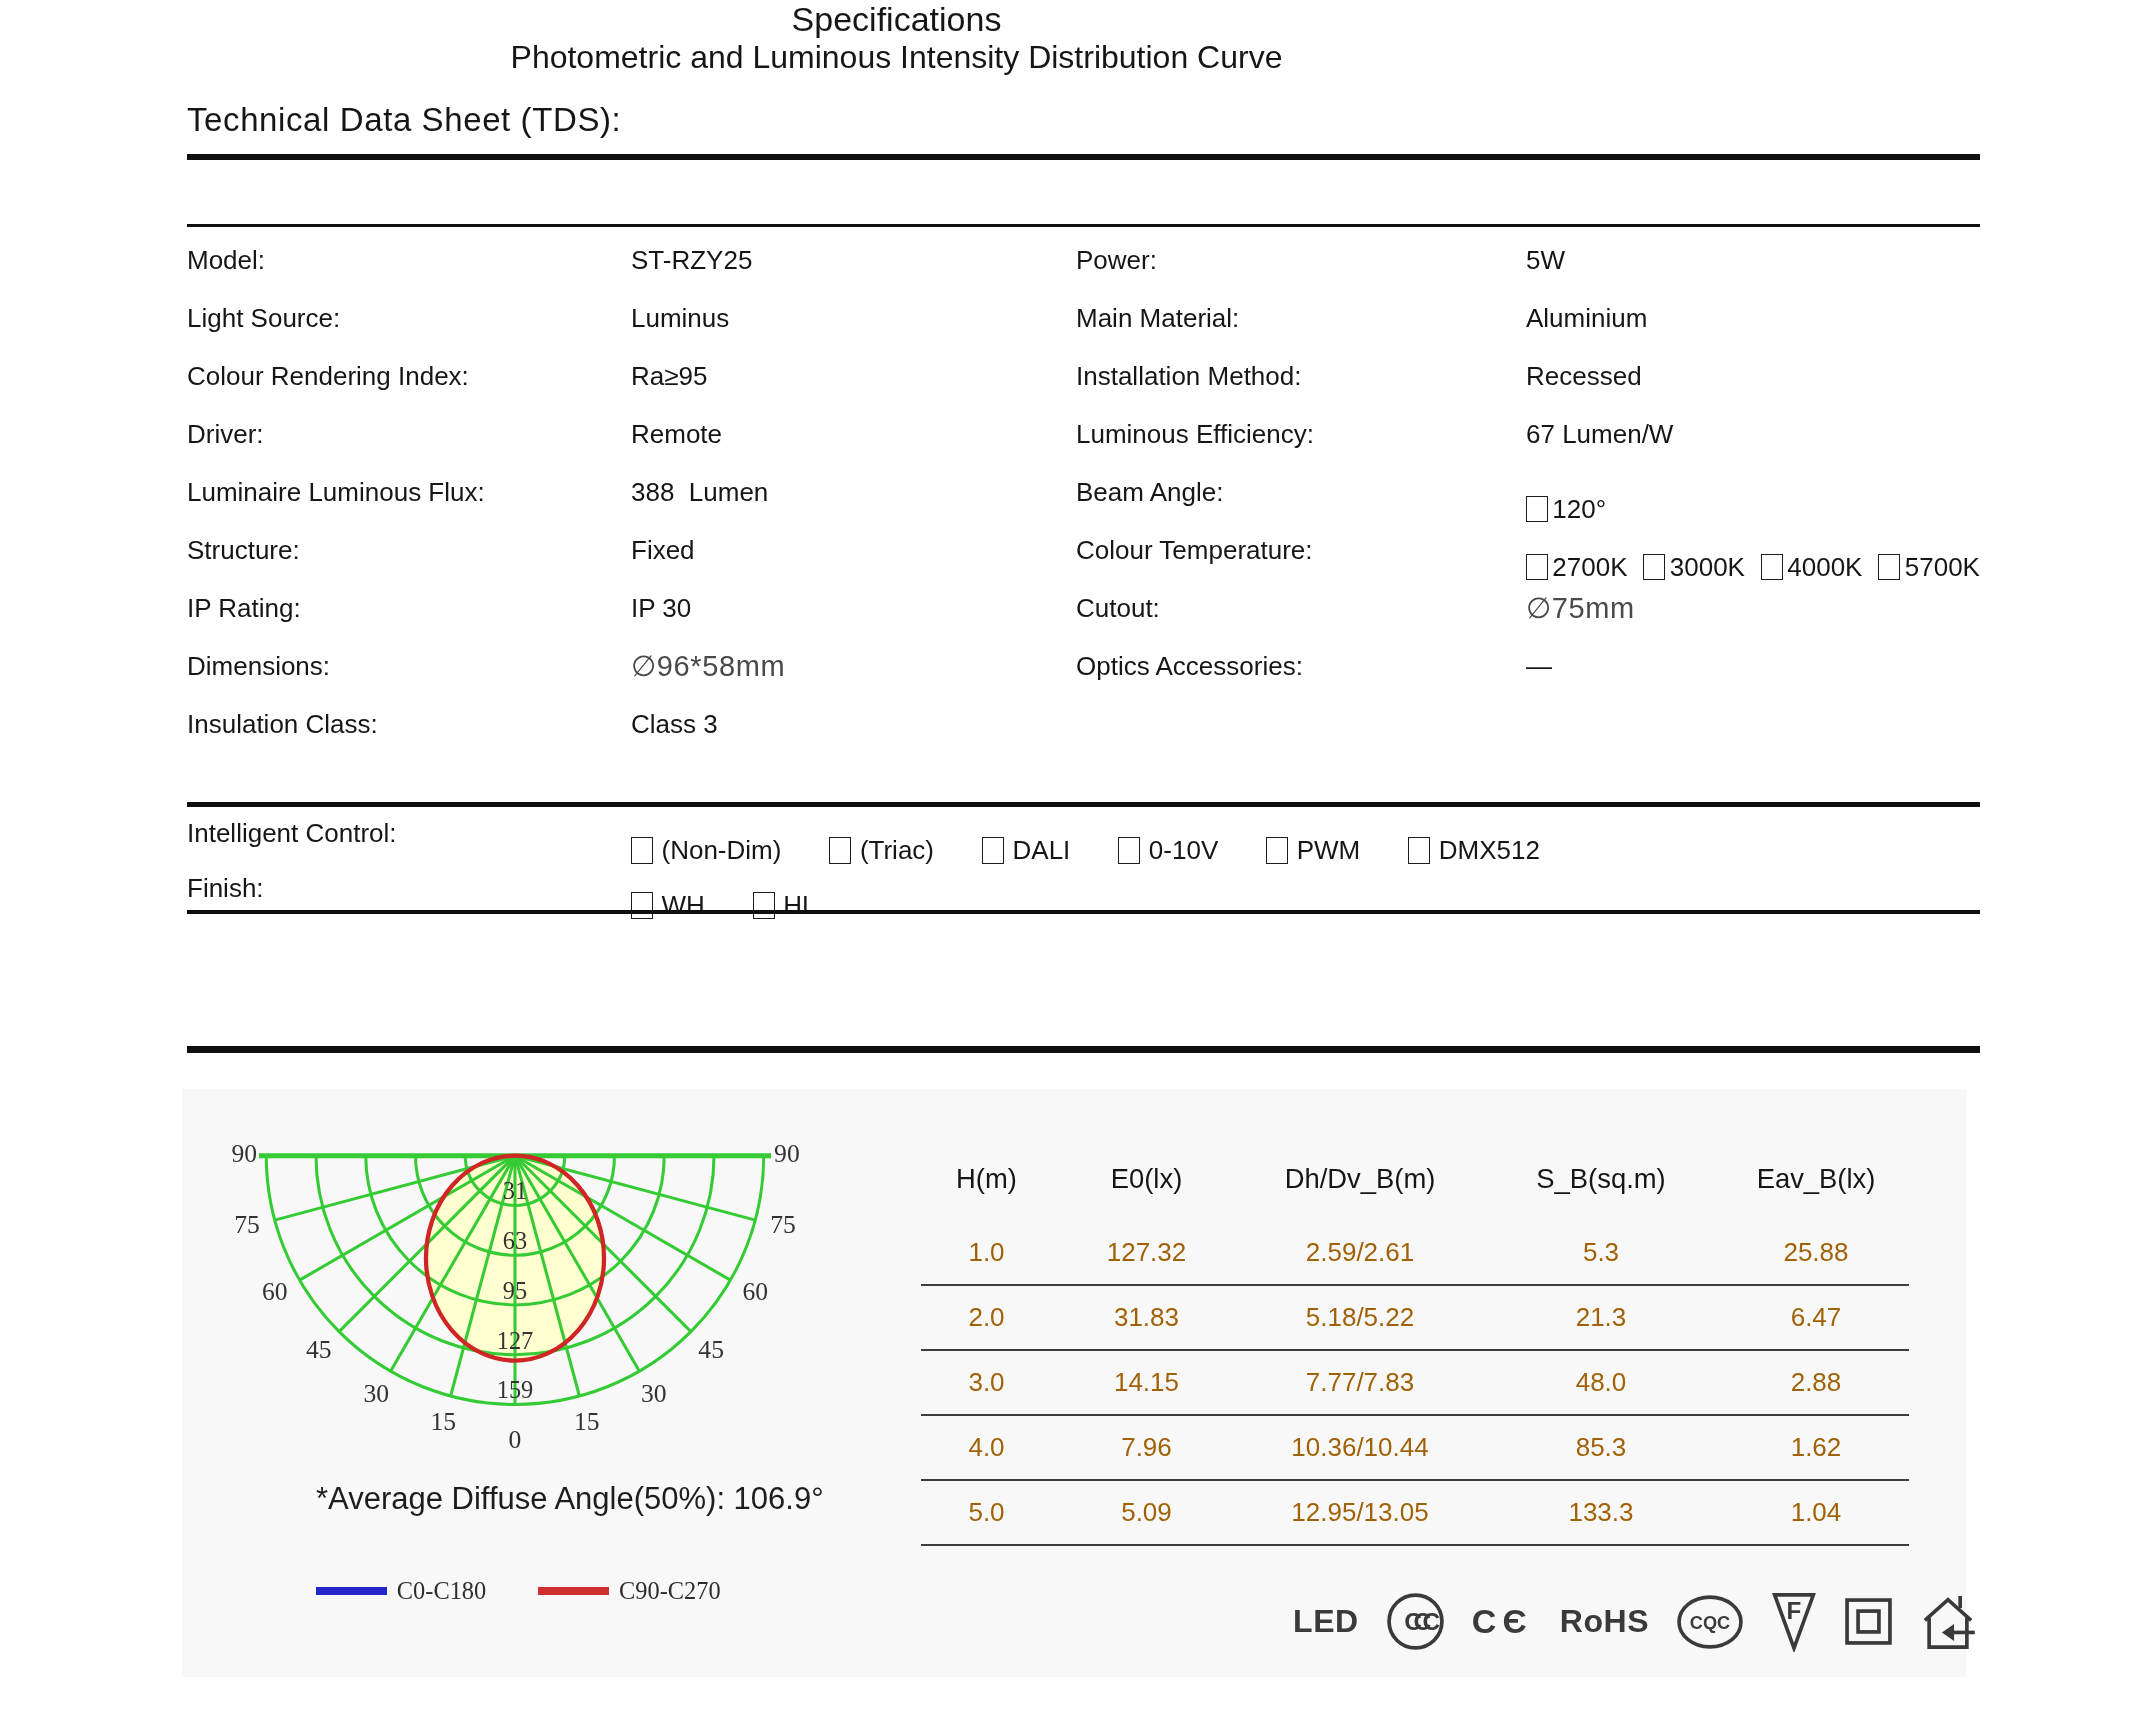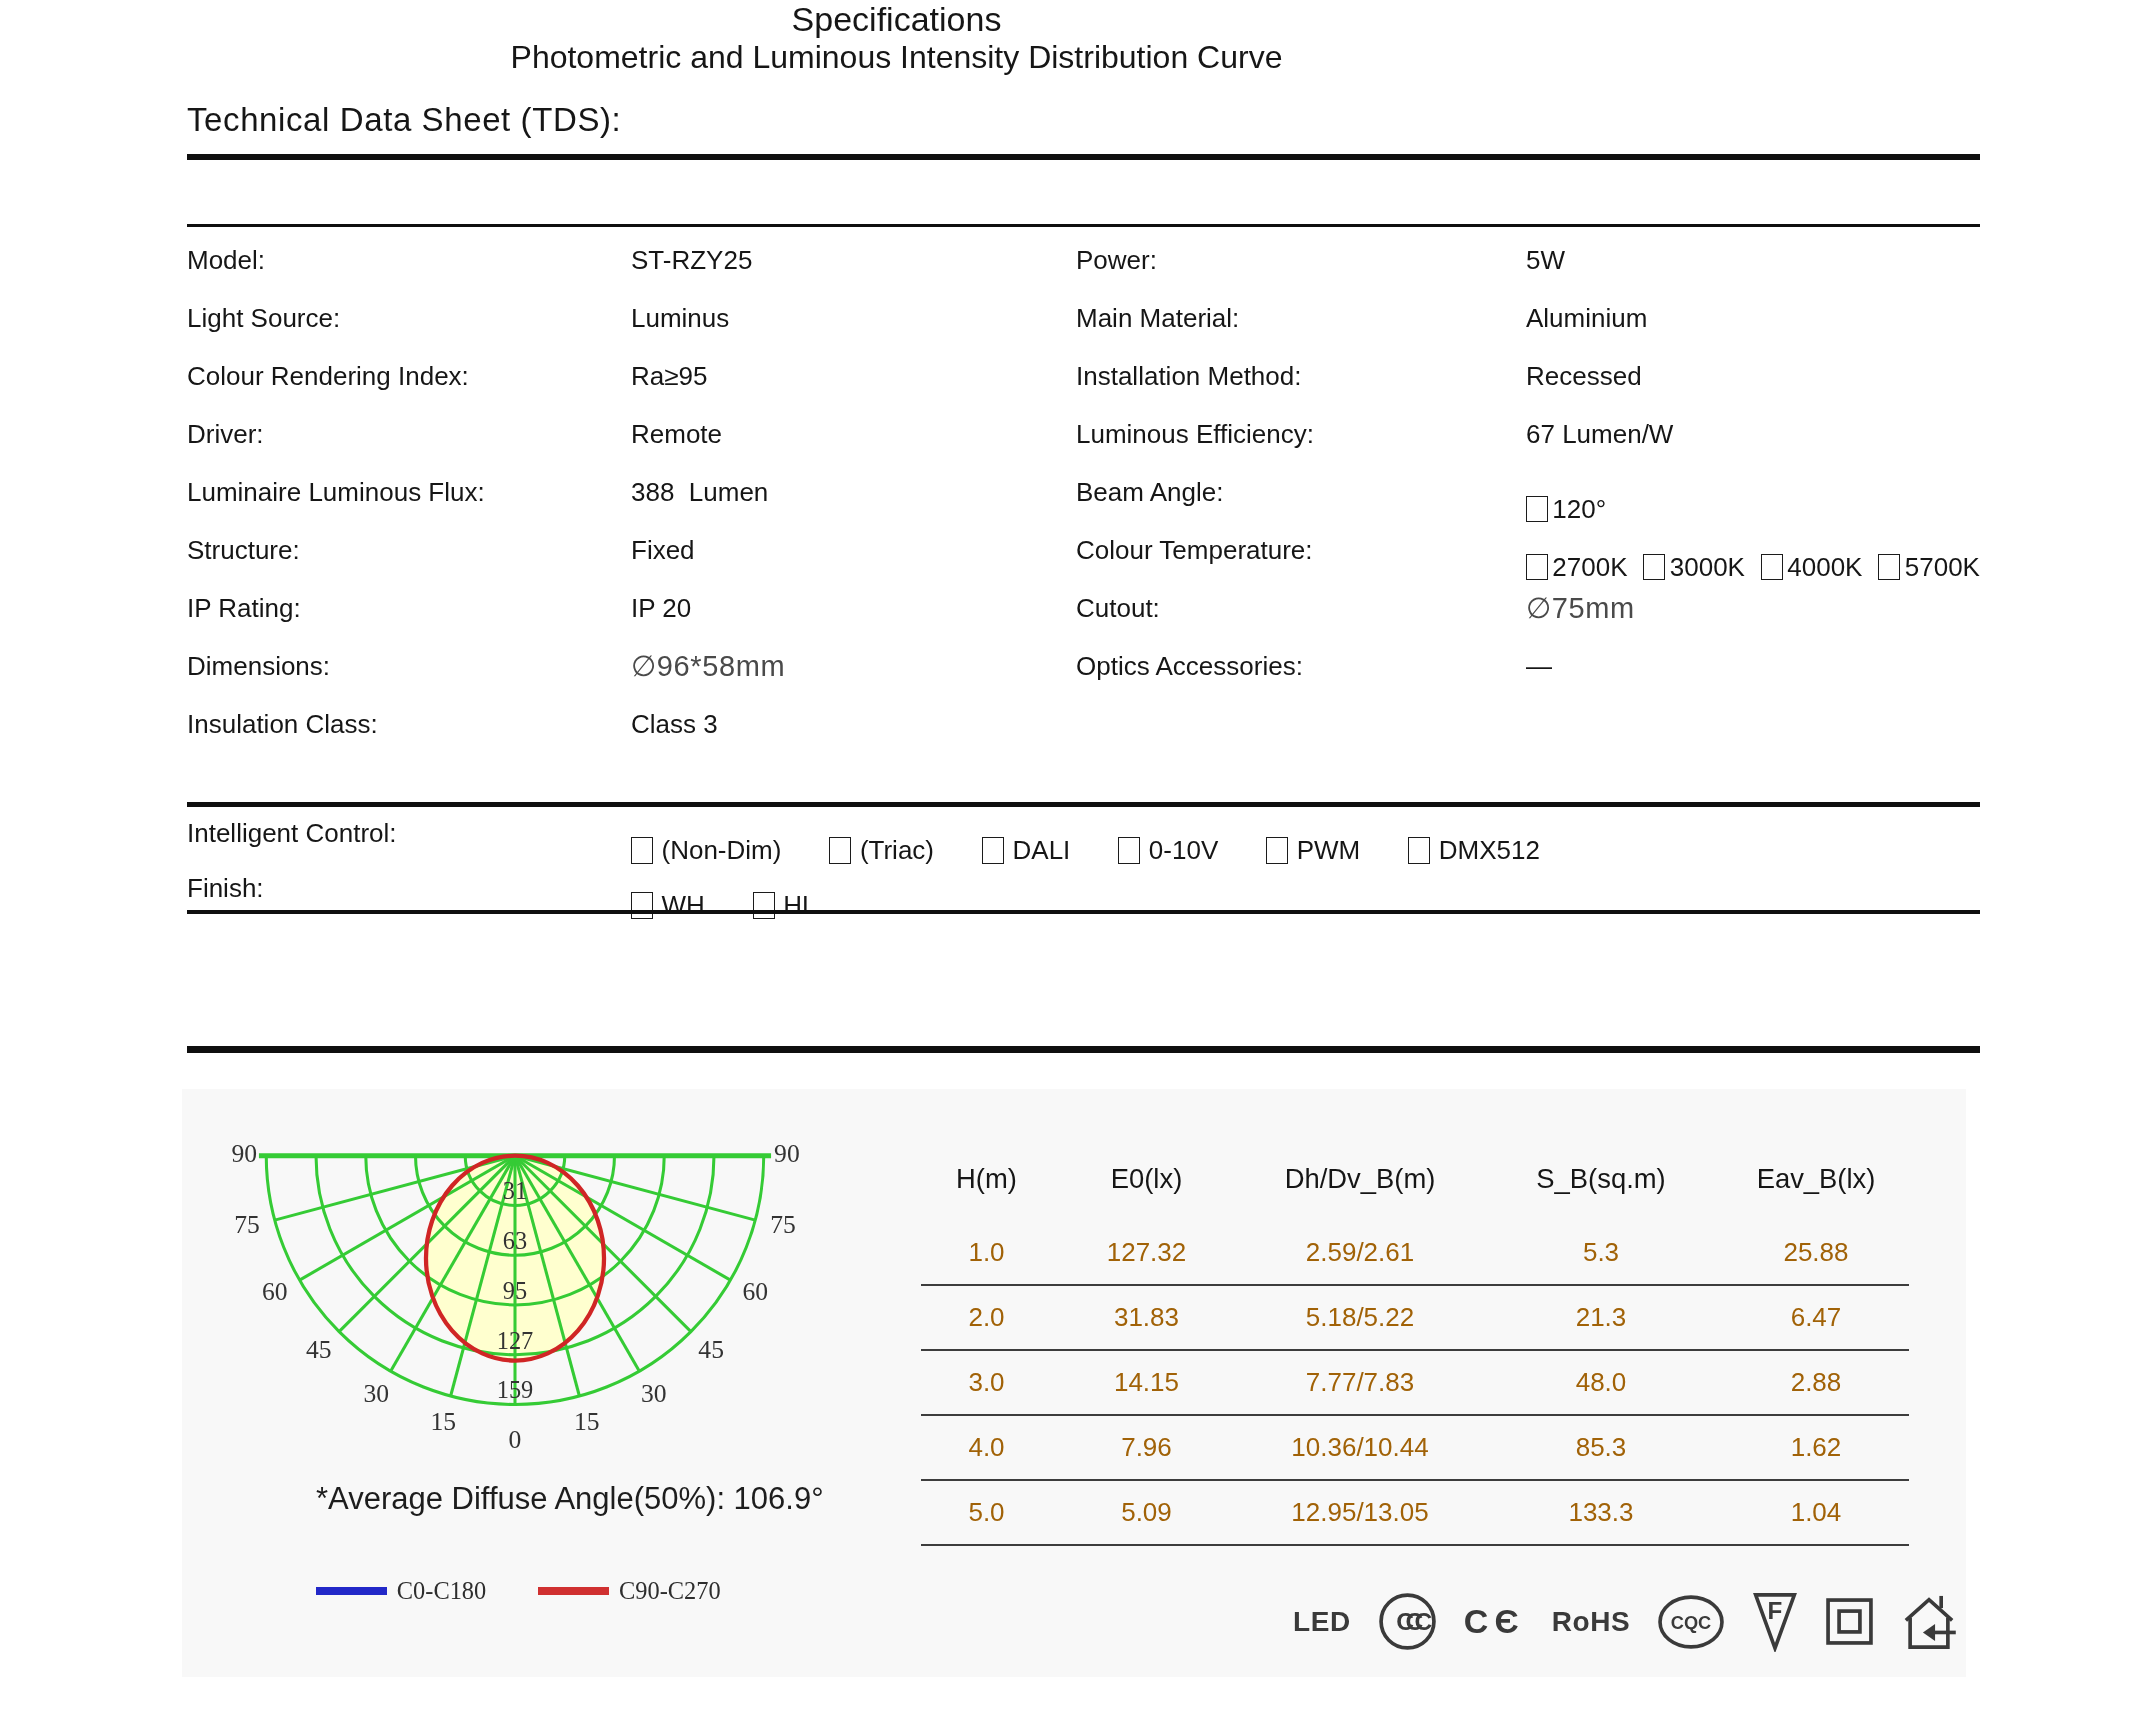--- a/index.html
+++ b/index.html
@@ -37,21 +37,21 @@
   .legend-swatch{width:71px;height:7.3px;flex:none;margin-right:9.8px;}
   .legend-item{display:flex;align-items:center;}
   .legend-item + .legend-item{margin-left:52px;}
   #ptable{position:absolute;left:921px;top:1136px;width:988px;}
   .t-row{display:flex;align-items:center;}
   .t-head{height:85px;font-size:27.4px;}
   .t-data{height:63px;font-size:26px;color:#a16207;border-bottom:2.4px solid #3d3d3d;}
   .t-cell{text-align:center;}
   .t-c0{width:131px;} .t-c1{width:189px;} .t-c2{width:238px;} .t-c3{width:244px;} .t-c4{width:186px;}
   #certs{position:absolute;left:1293px;top:1588px;height:67px;display:flex;align-items:center;gap:27px;color:#3a3a3a;}
-  .cert-text{font-weight:bold;font-size:28px;letter-spacing:0.6px;color:#3a3a3a;}
+  .cert-text{font-weight:bold;font-size:32px;letter-spacing:0.6px;color:#3a3a3a;}
   .cert-glyph{font-weight:bold;font-size:34px;letter-spacing:6.1px;color:#3a3a3a;}
 </style>
 </head>
 <body>
 
 <div id="title" class="abs">Technical Data Sheet (TDS):</div>
 <div class="rule" style="left:187px;top:154px;width:1793px;height:5.5px;"></div>
 <div id="spec-heading">Specifications</div>
 <div class="rule" style="left:187px;top:224px;width:1793px;height:3px;"></div>
 
@@ -75,21 +75,21 @@
     <div class="spec-row">
       <div class="spec-label">Luminaire Luminous Flux:</div>
       <div class="spec-value">388  Lumen</div>
     </div>
     <div class="spec-row">
       <div class="spec-label">Structure:</div>
       <div class="spec-value">Fixed</div>
     </div>
     <div class="spec-row">
       <div class="spec-label">IP Rating:</div>
-      <div class="spec-value">IP 20</div>
+      <div class="spec-value">IP 30</div>
     </div>
     <div class="spec-row">
       <div class="spec-label">Dimensions:</div>
       <div class="spec-value value-muted">∅96*58mm</div>
     </div>
     <div class="spec-row">
       <div class="spec-label">Insulation Class:</div>
       <div class="spec-value">Class 3</div>
     </div>
   </div>

